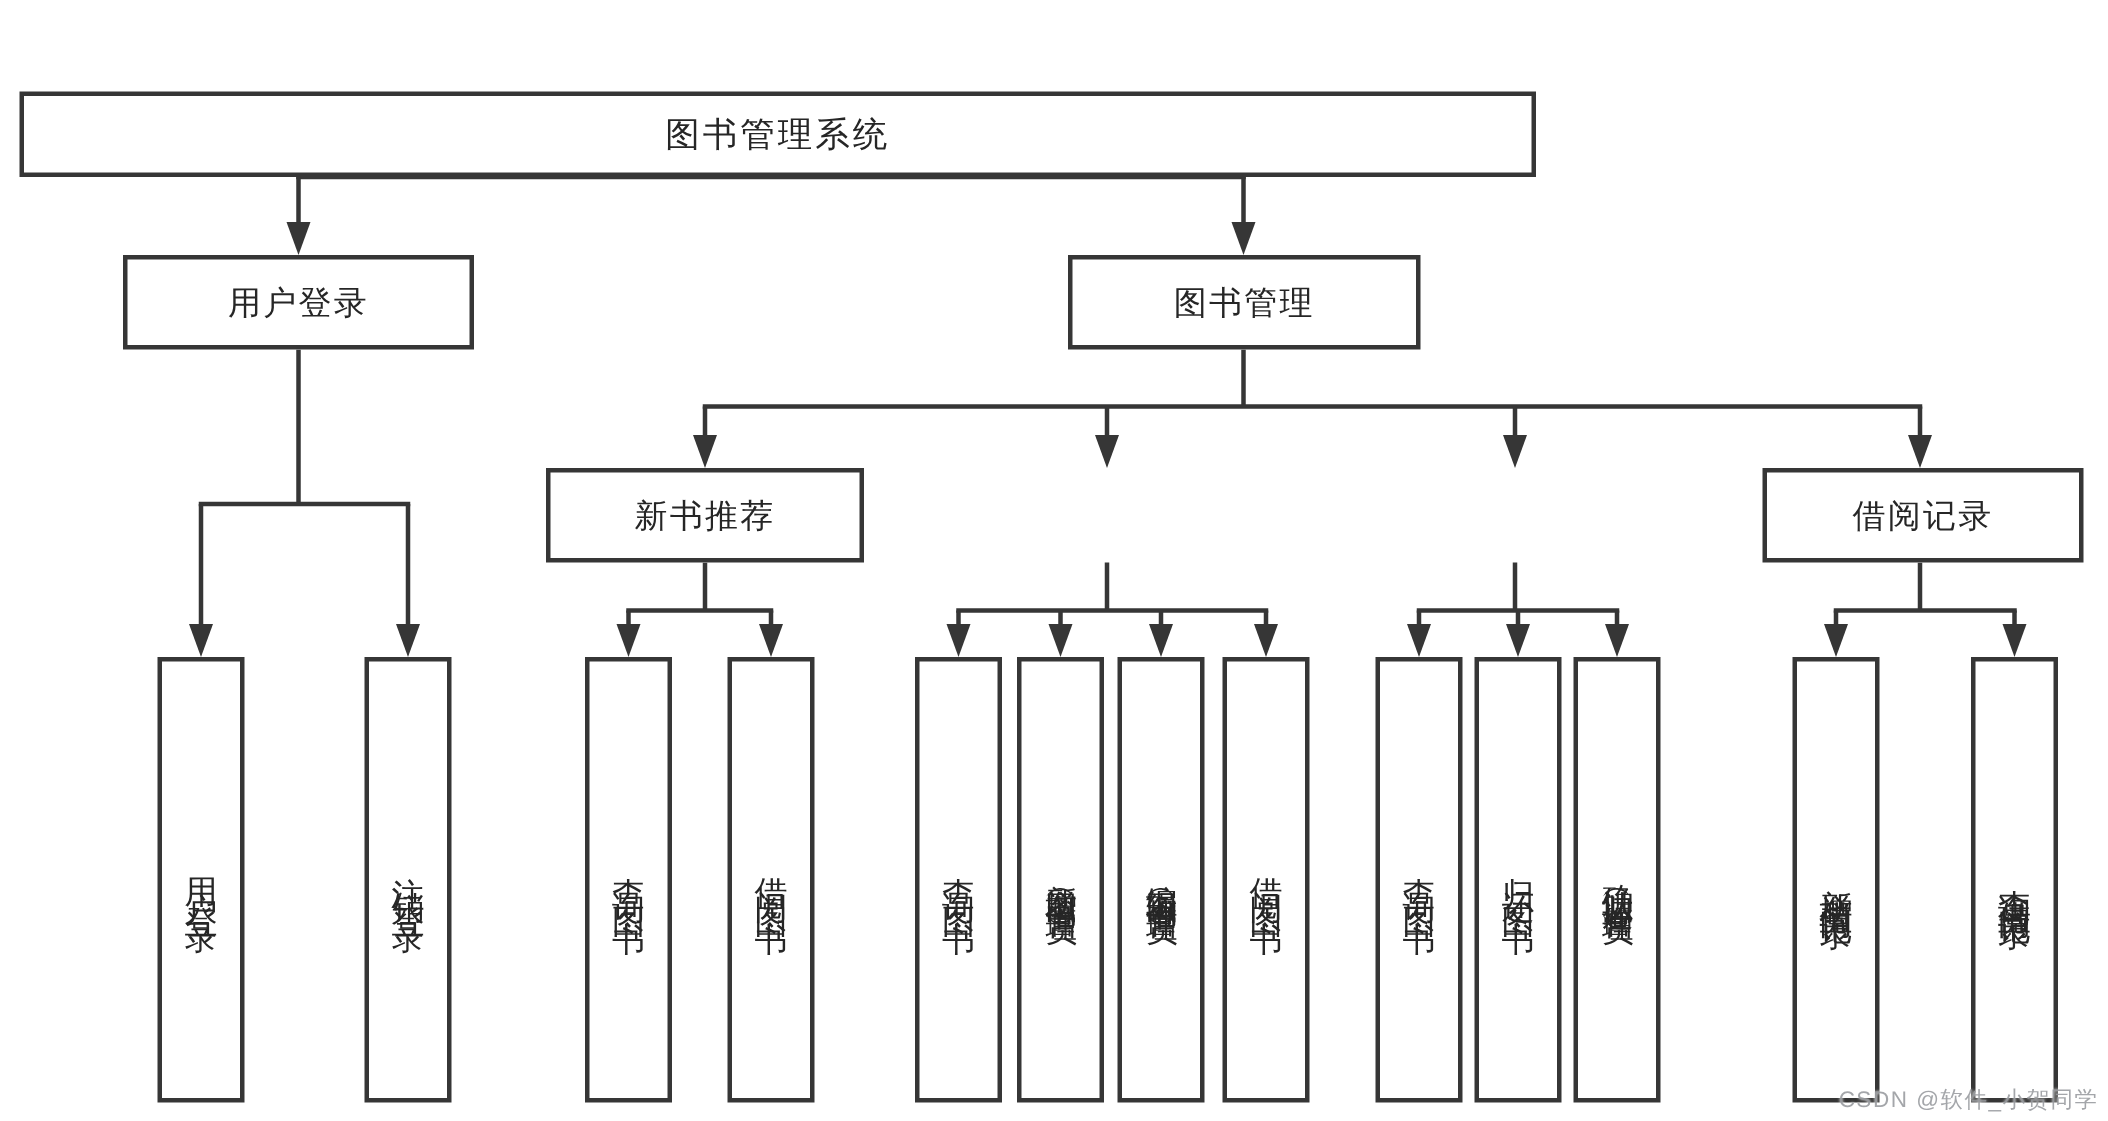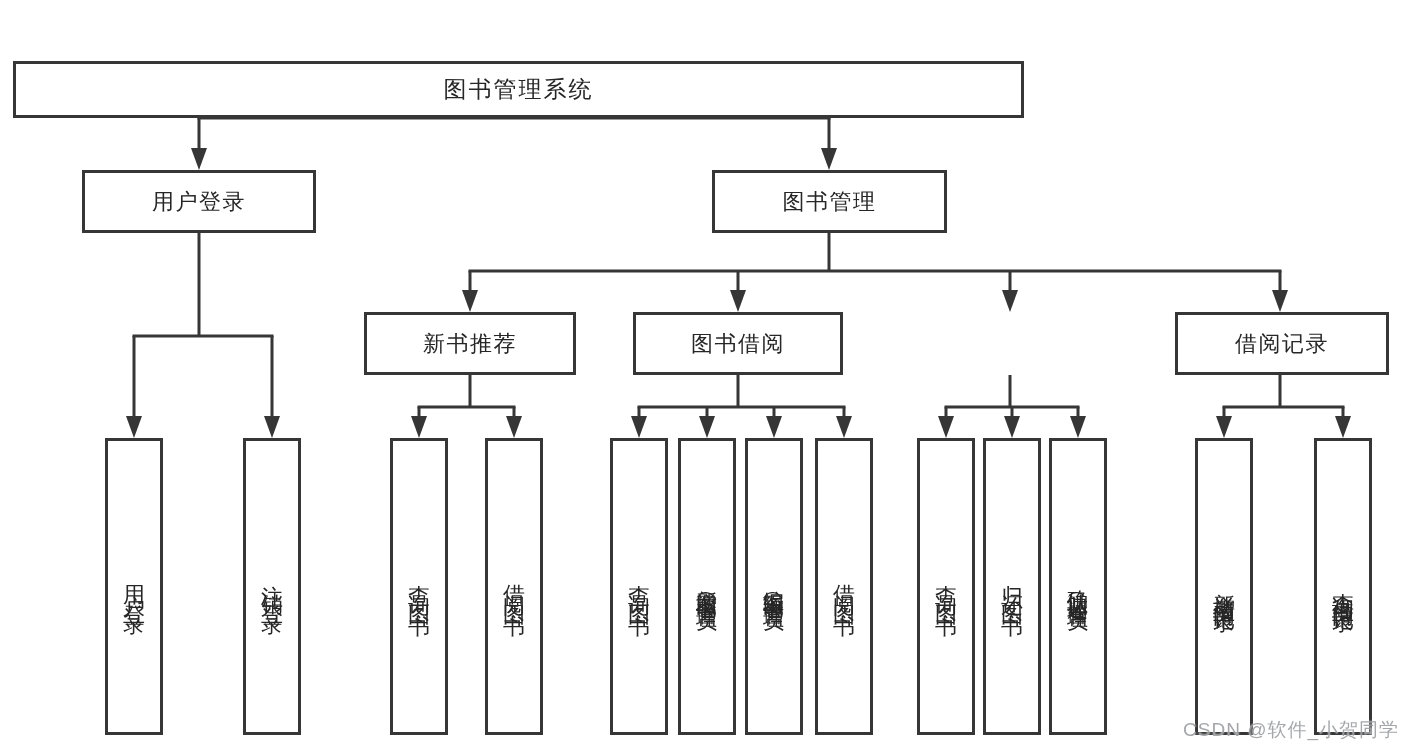--- a/index.html
+++ b/index.html
@@ -50,21 +50,21 @@
     letter-spacing: 10px;
     color: #262626;
     line-height: 1;
   }
   .leaf.mid span  { letter-spacing: 4px; }
   .leaf.long span { letter-spacing: 3px; font-size: 21px; }
   .watermark {
     position: absolute;
     right: 6px;
     bottom: 4px;
-    font-size: 19px;
+    font-size: 15px;
     letter-spacing: 1px;
     color: rgba(148, 150, 155, 0.85);
     text-shadow: 0 0 2px #ffffff;
   }
 </style>
 </head>
 <body>
 
 <div class="stage">
 
@@ -119,23 +119,20 @@
   <div class="node" style="left:82px; top:170px; width:234px; height:63px;">
     <span>用户登录</span>
   </div>
   <div class="node" style="left:712px; top:170px; width:235px; height:63px;align-items:center;">
     <span>图书管理</span>
   </div>
 
   <div class="node" style="left:364px; top:312px; width:212px; height:63px;text-align:right;">
     <span>新书推荐</span>
   </div>
-  <div class="node" style="left:633px; top:312px; width:210px; height:63px;">
-    <span>图书借阅</span>
-  </div>
   <div class="node" style="left:1175px; top:312px; width:214px; height:63px;font-family:Liberation Serif, serif;">
     <span>借阅记录</span>
   </div>
 
   <div class="leaf" style="left:105px;">
     <span>用户登录</span>
   </div>
   <div class="leaf" style="left:243px;">
     <span>注销登录</span>
   </div>

